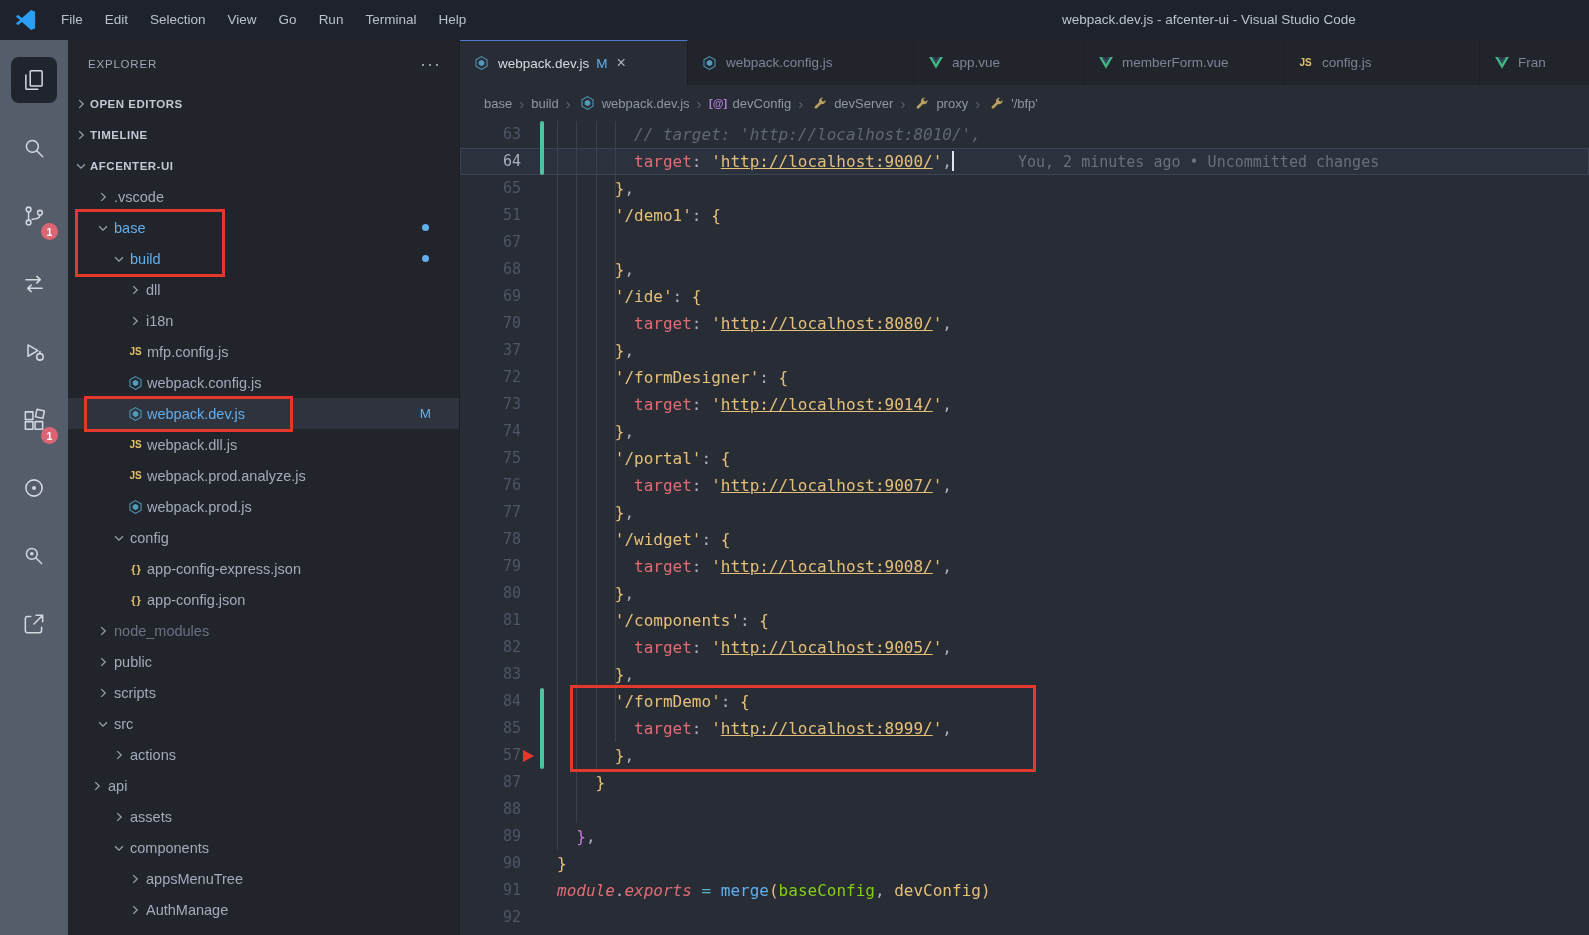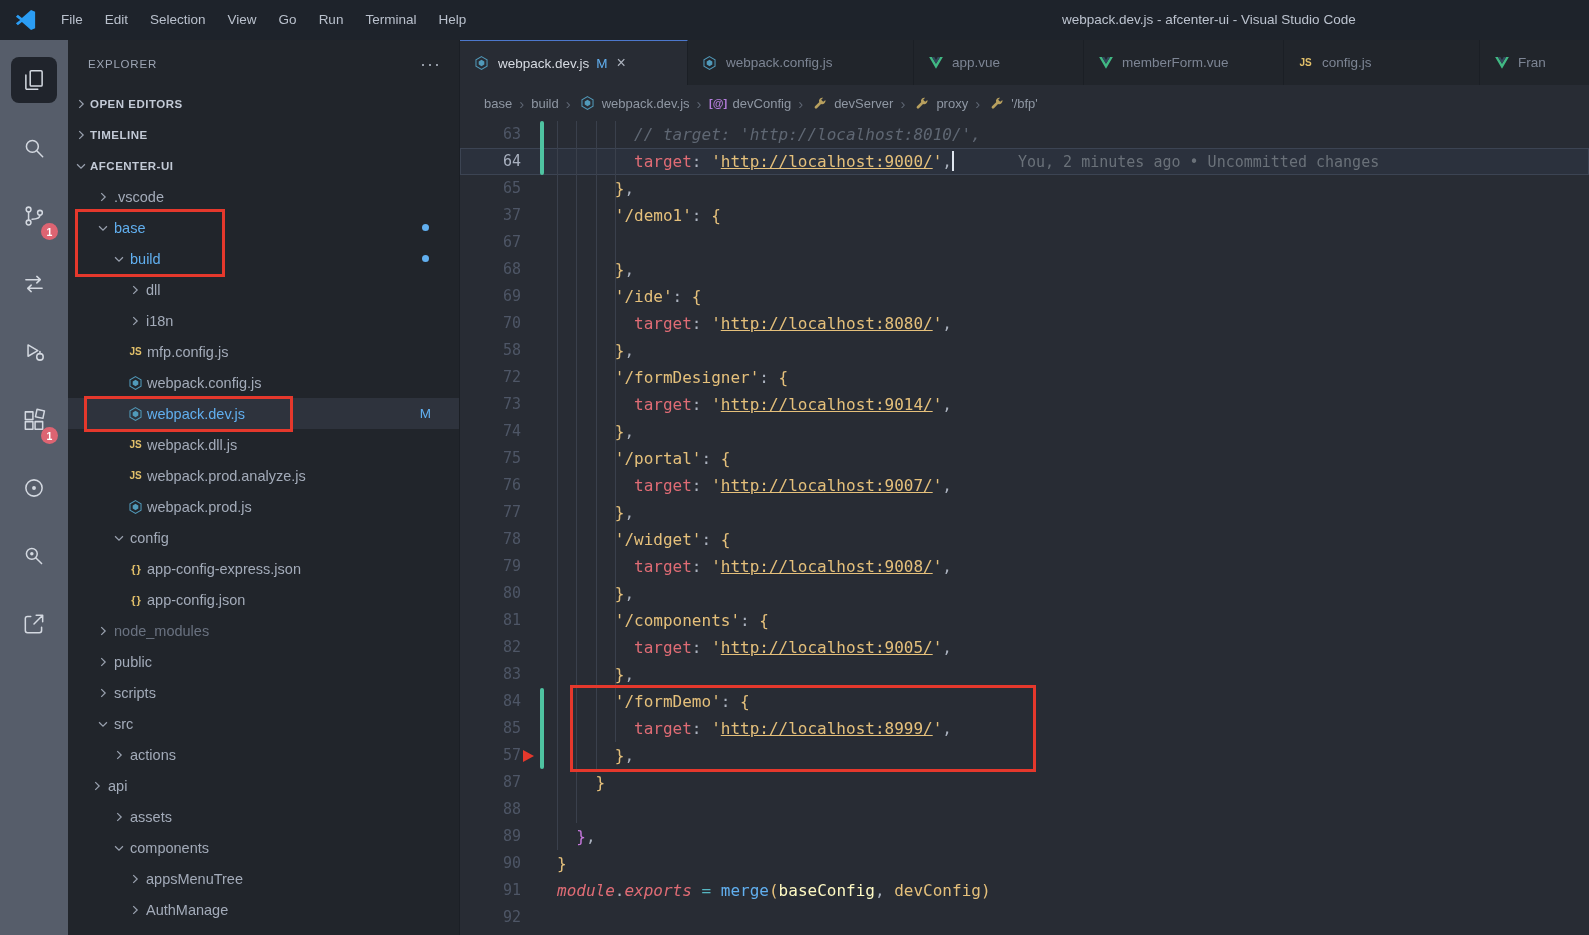--- a/index.html
+++ b/index.html
@@ -71,21 +71,21 @@
   .cline.current .ln { color:#a8b0bf; }
   .ltext { white-space:pre; line-height:27px; padding-left:12px; }
   .tk-cm { color:#5f6773; font-style:italic; }
   .tk-pr { color:var(--prop-red,#e06c75); }
   .tk-pu { color:#abb2bf; }
   .tk-st, .tk-bg, .tk-co { color:var(--string-gold,#e5c07b); }
   .tk-sl { color:var(--string-gold,#e5c07b); text-decoration:underline; }
   .tk-bp { color:#c678dd; }
   .tk-op { color:#56b6c2; }
   .tk-fn { color:#61afef; }
-  .tk-va { color:#fef9c3;text-align:center; }
+  .tk-va { color:#84cc16;text-align:center; }
   .tk-ki { color:#e06c75; font-style:italic; }
   .cursor { display:inline-block; width:2px; height:20px; background:#dfe5ee; margin-bottom:-4px; }
   .blame { color:#6a7179; padding-left:64px; font-size:15px; }
   .guide { position:absolute; width:1px; background:#3a404c; }
   .gitbar { position:absolute; width:3.5px; background:var(--git-teal,#4fc3a1); border-radius:2px; left:80px; }
 
   
   .ann { position:absolute; border:3px solid var(--ann-red,#e5382c); z-index:40; }
   .ann-arrow { position:absolute; z-index:40; width:0; height:0;
                border-left:11px solid var(--ann-red,#e5382c);
@@ -533,40 +533,40 @@
         </div>
         <div class="cline current">
           <span class="ln">64</span>
           <span class="ltext"><span class="tk-ws">        </span><span class="tk-pr">target</span><span class="tk-pu">: </span><span class="tk-st">'</span><span class="tk-sl">http://localhost:9000/</span><span class="tk-st">'</span><span class="tk-pu">,</span><span class="cursor"></span><span class="blame">You, 2 minutes ago • Uncommitted changes</span></span>
         </div>
         <div class="cline">
           <span class="ln">65</span>
           <span class="ltext"><span class="tk-ws">      </span><span class="tk-bg">}</span><span class="tk-pu">,</span></span>
         </div>
         <div class="cline">
-          <span class="ln">37</span>
+          <span class="ln">51</span>
           <span class="ltext"><span class="tk-ws">      </span><span class="tk-st">'/demo1'</span><span class="tk-pu">: </span><span class="tk-bg">{</span></span>
         </div>
         <div class="cline">
           <span class="ln">67</span>
         </div>
         <div class="cline">
           <span class="ln">68</span>
           <span class="ltext"><span class="tk-ws">      </span><span class="tk-bg">}</span><span class="tk-pu">,</span></span>
         </div>
         <div class="cline">
           <span class="ln">69</span>
           <span class="ltext"><span class="tk-ws">      </span><span class="tk-st">'/ide'</span><span class="tk-pu">: </span><span class="tk-bg">{</span></span>
         </div>
         <div class="cline">
           <span class="ln">70</span>
           <span class="ltext"><span class="tk-ws">        </span><span class="tk-pr">target</span><span class="tk-pu">: </span><span class="tk-st">'</span><span class="tk-sl">http://localhost:8080/</span><span class="tk-st">'</span><span class="tk-pu">,</span></span>
         </div>
         <div class="cline">
-          <span class="ln">58</span>
+          <span class="ln">37</span>
           <span class="ltext"><span class="tk-ws">      </span><span class="tk-bg">}</span><span class="tk-pu">,</span></span>
         </div>
         <div class="cline">
           <span class="ln">72</span>
           <span class="ltext"><span class="tk-ws">      </span><span class="tk-st">'/formDesigner'</span><span class="tk-pu">: </span><span class="tk-bg">{</span></span>
         </div>
         <div class="cline">
           <span class="ln">73</span>
           <span class="ltext"><span class="tk-ws">        </span><span class="tk-pr">target</span><span class="tk-pu">: </span><span class="tk-st">'</span><span class="tk-sl">http://localhost:9014/</span><span class="tk-st">'</span><span class="tk-pu">,</span></span>
         </div>

